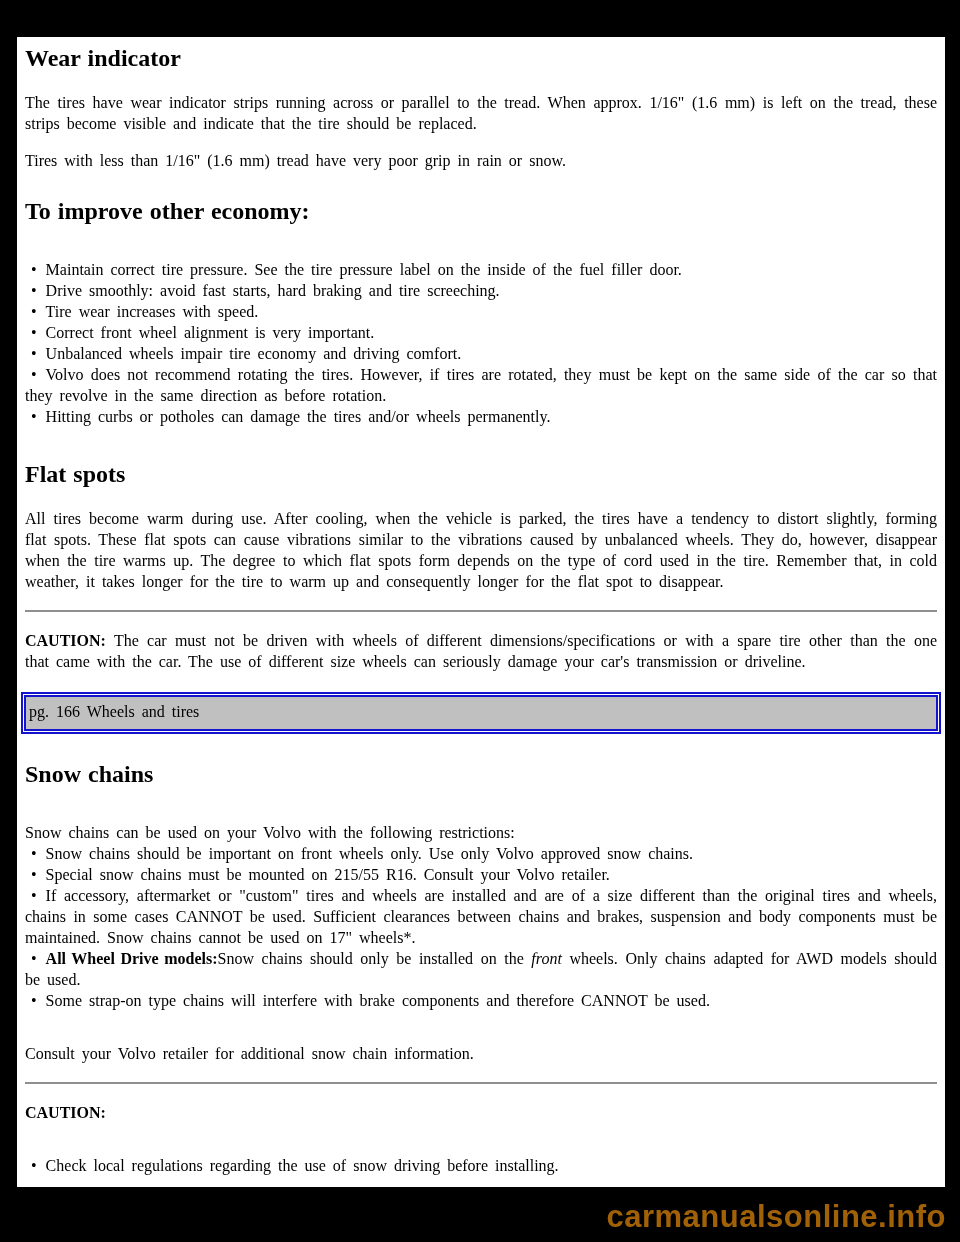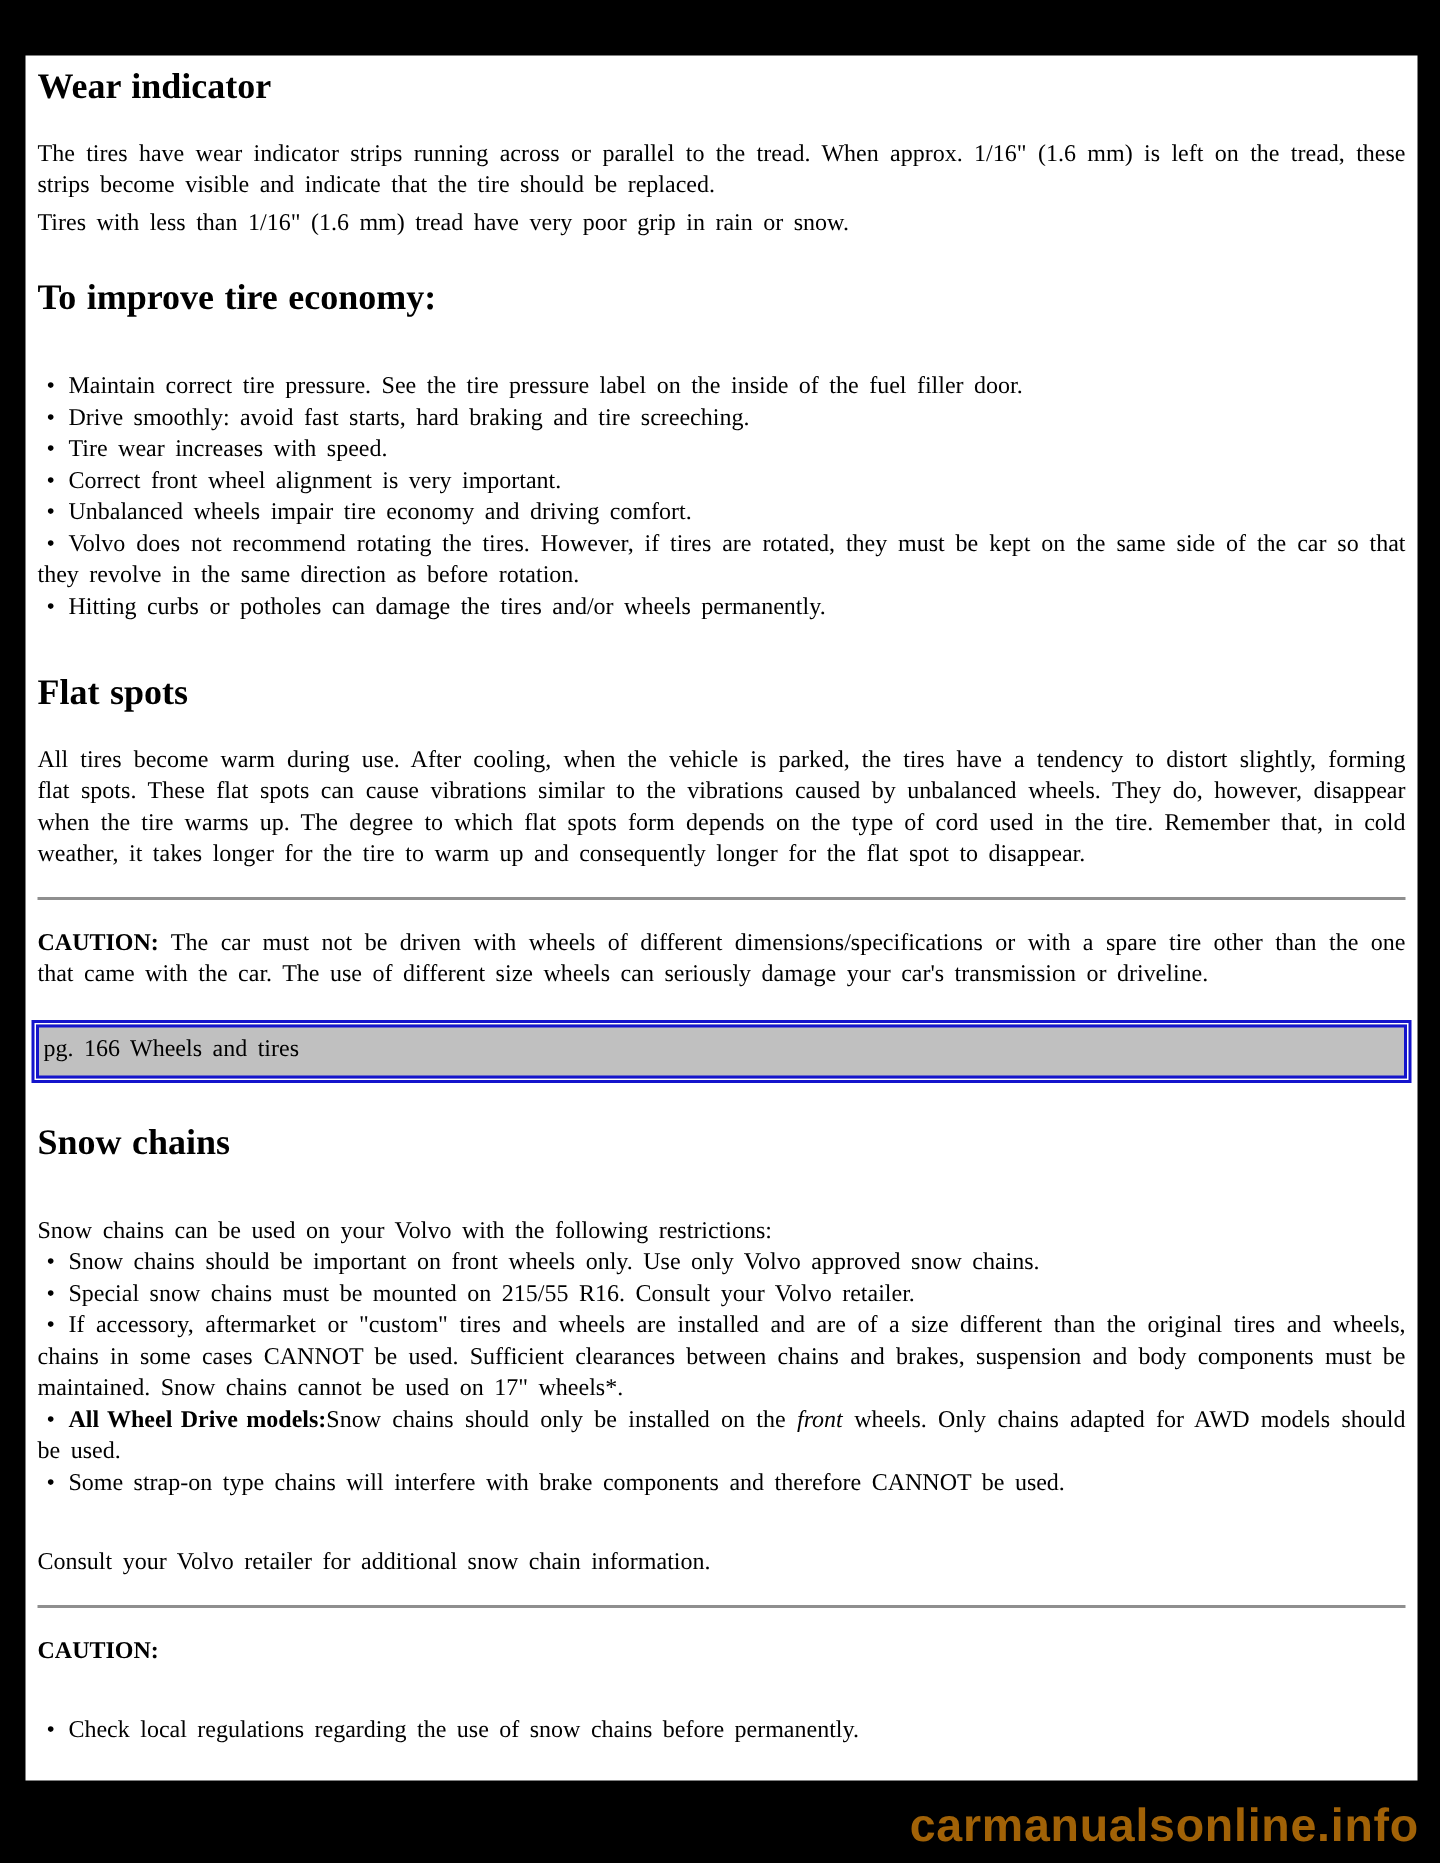--- a/index.html
+++ b/index.html
@@ -27,21 +27,21 @@
   }
   h2 {
     font-size: 24px;
     line-height: 31px;
     margin: 25px 0 18px 0;
     font-weight: bold;
     word-spacing: 1px;
   }
   h2.first { margin-top: 0; }
   p {
-    margin: 4px 0;
+    margin: 16px 0;
     line-height: 21px;
     text-align: justify;
   }
   .bullets { margin: 32px 0; }
   .bullet {
     line-height: 21px;
     text-align: justify;
   }
   .marker {
     margin-left: 6px;
@@ -80,21 +80,21 @@
 </head>
 <body>
 
 <div class="page">
   <div class="content">
 
     <h2 class="first">Wear indicator</h2>
     <p>The tires have wear indicator strips running across or parallel to the tread. When approx. 1/16" (1.6 mm) is left on the tread, these strips become visible and indicate that the tire should be replaced.</p>
     <p>Tires with less than 1/16" (1.6 mm) tread have very poor grip in rain or snow.</p>
 
-    <h2>To improve tire economy:</h2>
+    <h2>To improve other economy:</h2>
     <div class="bullets">
       <div class="bullet"><span class="marker">•</span><span>Maintain correct tire pressure. See the tire pressure label on the inside of the fuel filler door.</span></div>
       <div class="bullet"><span class="marker">•</span><span>Drive smoothly: avoid fast starts, hard braking and tire screeching.</span></div>
       <div class="bullet"><span class="marker">•</span><span>Tire wear increases with speed.</span></div>
       <div class="bullet"><span class="marker">•</span><span>Correct front wheel alignment is very important.</span></div>
       <div class="bullet"><span class="marker">•</span><span>Unbalanced wheels impair tire economy and driving comfort.</span></div>
       <div class="bullet"><span class="marker">•</span><span>Volvo does not recommend rotating the tires. However, if tires are rotated, they must be kept on the same side of the car so that they revolve in the same direction as before rotation.</span></div>
       <div class="bullet"><span class="marker">•</span><span>Hitting curbs or potholes can damage the tires and/or wheels permanently.</span></div>
     </div>
 
@@ -118,19 +118,19 @@
       <div class="bullet"><span class="marker">•</span><b>All Wheel Drive models:</b><span>Snow chains should only be installed on the </span><i>front</i><span> wheels. Only chains adapted for AWD models should be used.</span></div>
       <div class="bullet"><span class="marker">•</span><span>Some strap-on type chains will interfere with brake components and therefore CANNOT be used.</span></div>
     </div>
 
     <p>Consult your Volvo retailer for additional snow chain information.</p>
 
     <div class="rule"></div>
 
     <p><b>CAUTION:</b></p>
     <div class="bullets">
-      <div class="bullet"><span class="marker">•</span><span>Check local regulations regarding the use of snow chains before permanently.</span></div>
+      <div class="bullet"><span class="marker">•</span><span>Check local regulations regarding the use of snow driving before installing.</span></div>
     </div>
 
   </div>
 
   <div class="watermark">carmanualsonline.info</div>
 </div>
 
 </body></html>

